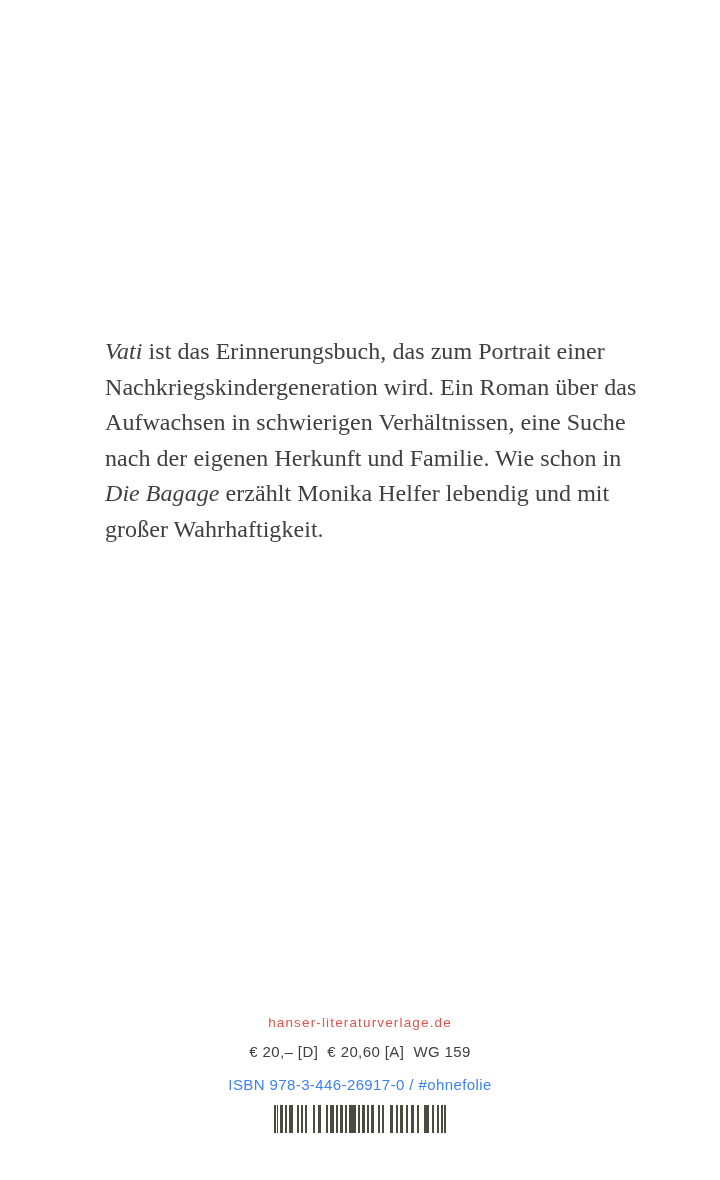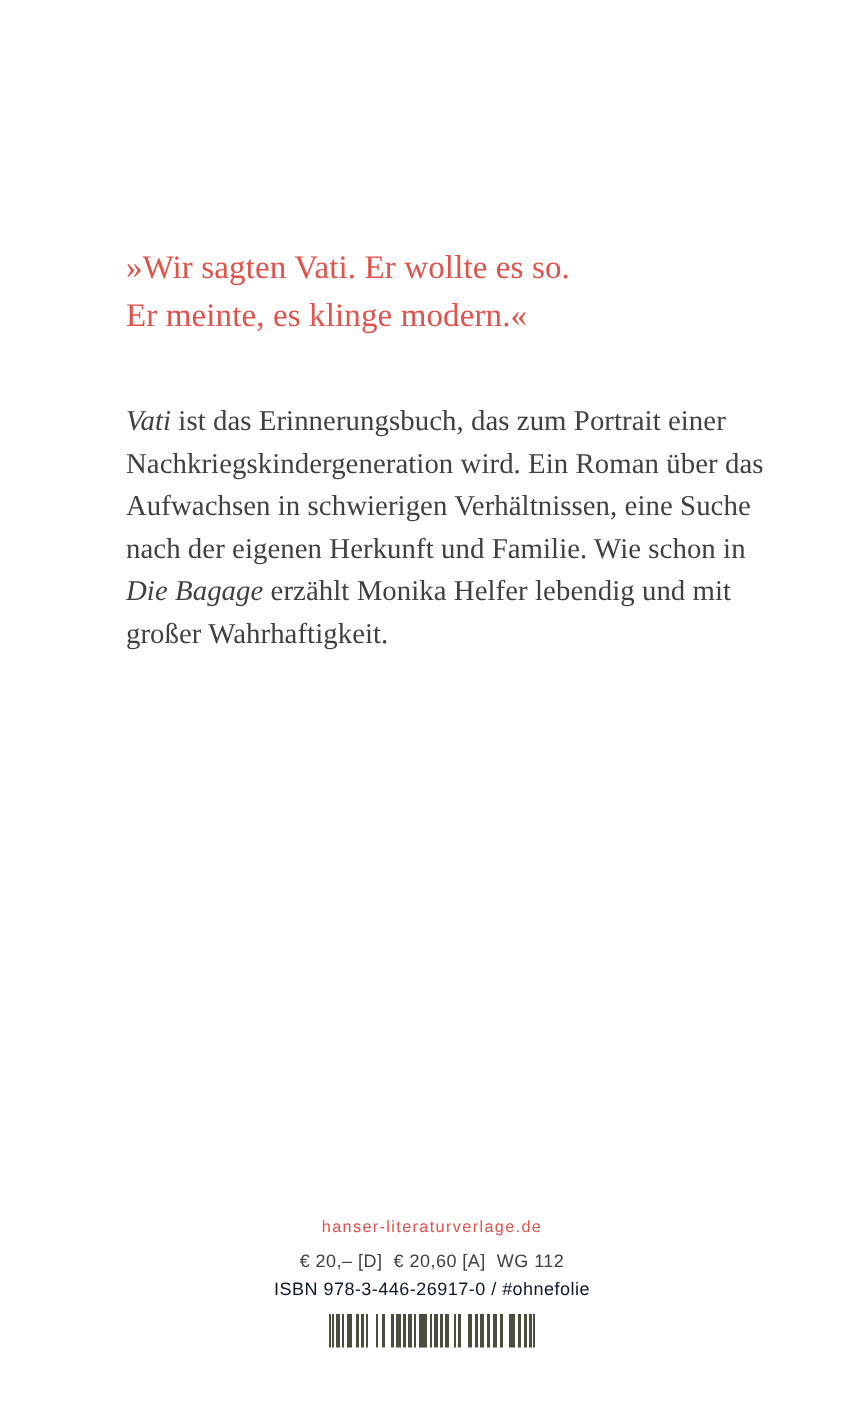--- a/index.html
+++ b/index.html
@@ -77,22 +77,22 @@
     color: #3f3f3d;
     font-family: "Liberation Sans", sans-serif;
     font-size: 15px;
     letter-spacing: 0.4px;
     line-height: 19px;
     white-space: pre;
   }
 
   .isbn-line {
     display: block;
-    margin-top: 4px;
-    color: #0f172a;
+    margin-top: 14px;
+    color: #3b82f6;
     font-family: "Liberation Sans", sans-serif;
     font-size: 15px;
     letter-spacing: 0.4px;
     line-height: 19px;
     white-space: pre;
   }
 
   
   .barcode-wrap {
     margin-top: 11px;
@@ -102,30 +102,28 @@
   }
   .barcode {
     display: block;
   }
 </style>
 </head>
 <body>
 
 <div class="page">
 
-  <div class="quote">»Wir sagten Vati. Er wollte es so.
-Er meinte, es klinge modern.«</div>
 
   <p class="blurb"><i>Vati</i><span> ist das Erinnerungsbuch, das zum Portrait einer Nachkriegskindergeneration wird. Ein Roman über das Aufwachsen in schwierigen Verhältnissen, eine Suche nach der eigenen Herkunft und Familie. Wie schon in </span><i>Die Bagage</i><span> erzählt Monika Helfer lebendig und mit großer Wahrhaftigkeit.</span></p>
 
   <div class="footer">
 
     <span class="publisher-url">hanser-literaturverlage.de</span>
 
-    <span class="price-line">€ 20,– [D]  € 20,60 [A]  WG 112</span>
+    <span class="price-line">€ 20,– [D]  € 20,60 [A]  WG 159</span>
 
     <span class="isbn-line">ISBN 978-3-446-26917-0 / #ohnefolie</span>
 
     <div class="barcode-wrap">
       <svg class="barcode" width="172" height="28" viewBox="0 0 172 28" xmlns="http://www.w3.org/2000/svg" shape-rendering="crispEdges">
         <g fill="#4a4d3e">
           <rect x="0" y="0" width="2" height="28"></rect>
           <rect x="3" y="0" width="1" height="28"></rect>
           <rect x="6" y="0" width="3" height="28"></rect>
           <rect x="11" y="0" width="2" height="28"></rect>

